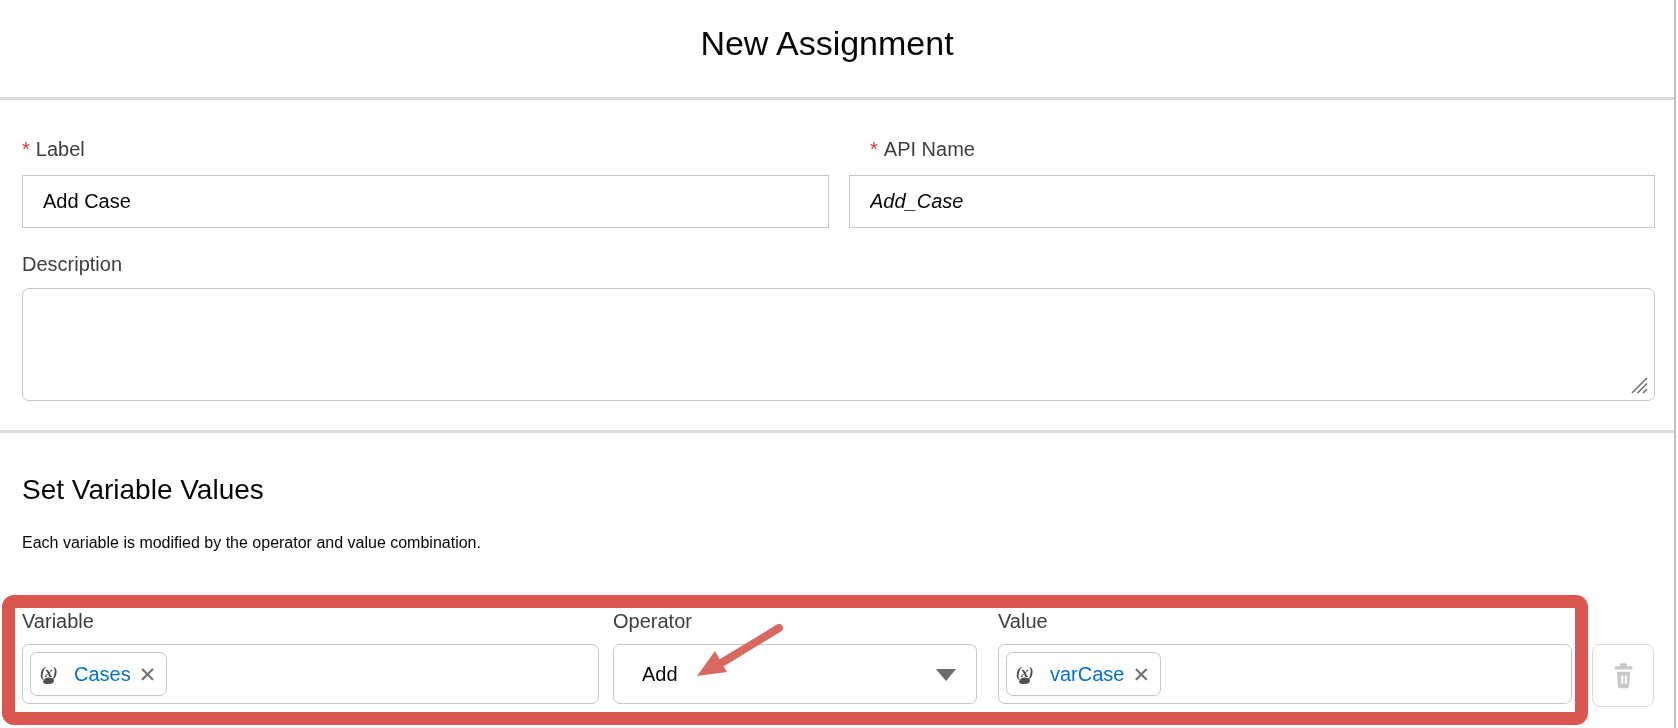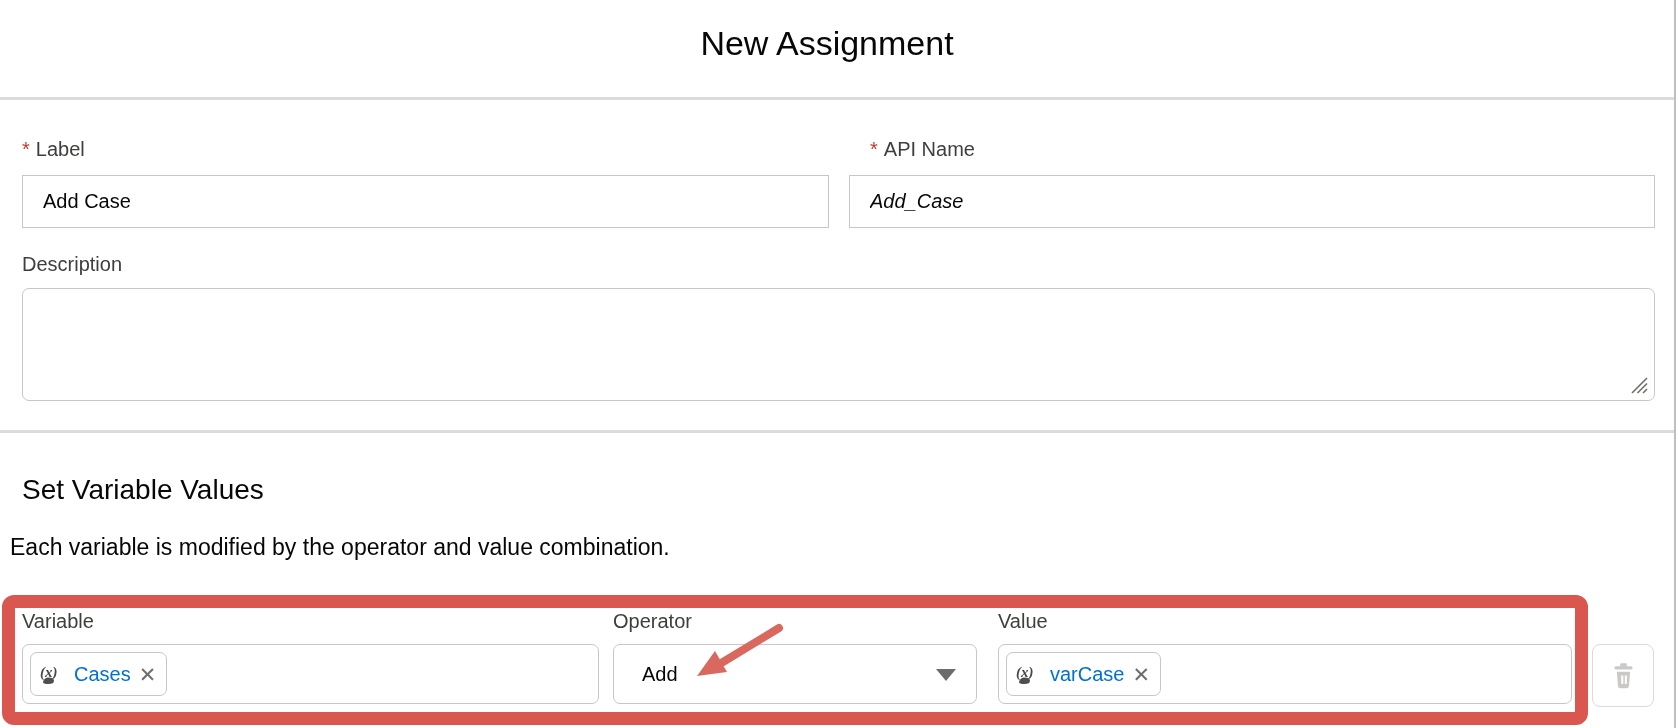--- a/index.html
+++ b/index.html
@@ -23,21 +23,21 @@
     background:#fff; font-family:inherit; font-size:20px; color:#080707; padding:0 20px; outline:none; }
   #label-input { left:22px; top:175px; width:807px; }
   #api-input   { left:849px; top:175px; width:806px;font-style:italic; }
 
   .desc-textarea { position:absolute; left:22px; top:288px; width:1633px; height:113px;
     border:1px solid #c9c7c5; border-radius:7px; background:#fff; resize:none; outline:none;
     font-family:inherit; font-size:20px; color:#080707; padding:10px 18px; }
   .resize-handle { position:absolute; left:1628px; top:374px; width:22px; height:22px; pointer-events:none; }
 
   .section-heading { position:absolute; left:22px; top:474px; font-size:28px; font-weight:400; color:#080707; }
-  .section-desc { position:absolute; left:10px; top:534px; font-size:23px; color:#080707;text-align:right; }
+  .section-desc { position:absolute; left:22px; top:534px; font-size:16px; color:#080707;text-align:right; }
 
   .annotation-box { position:absolute; left:2px; top:595px; width:1586px; height:130px;
     border:13px solid #d9574e; border-radius:12px; pointer-events:none; z-index:5; }
 
   .row-label { top:610px; }
   #var-label { left:22px; }
   #op-label  { left:613px; }
   #val-label { left:998px; }
 
   .row-box { position:absolute; top:644px; height:60px; background:#fff;

